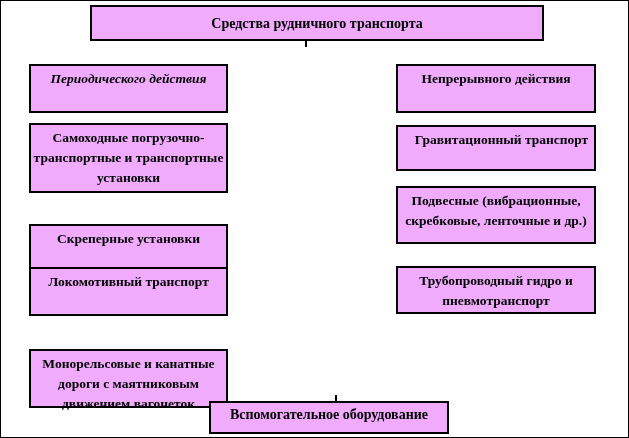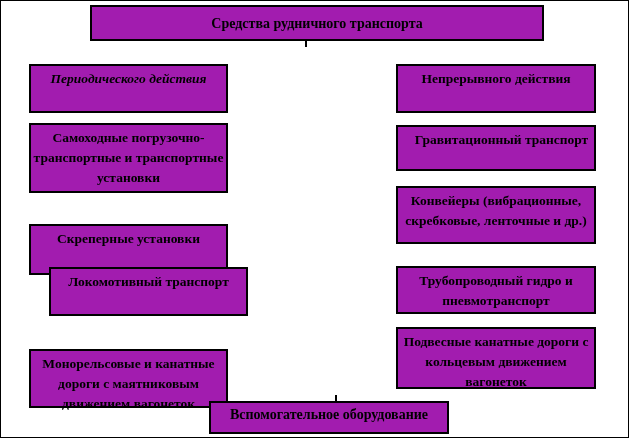--- a/index.html
+++ b/index.html
@@ -15,40 +15,40 @@
     border: 1px solid #000000;
     background: #ffffff;
     font-family: "Liberation Serif", "DejaVu Serif", serif;
     color: #000000;
     overflow: hidden;
   }
   .box {
     position: absolute;
     box-sizing: border-box;
     border: 2px solid #000000;
-    background: #a21caf;
+    background: #f0abfc;
     text-align: center;
     font-weight: bold;
     font-size: 13.5px;
     line-height: 20px;
     padding: 3px 2px 0 2px;
   }
   .box.root {
     left: 89px; top: 4px; width: 454px; height: 36px;
     font-size: 14px; padding-top: 7px;
   }
   .box.footer {
     left: 208px; top: 400px; width: 240px; height: 33px;
     font-size: 14px; padding-top: 2px;
   }
   
   .box.l0 { left: 28px; top: 63px;  width: 199px; height: 49px; font-style: italic; }
   .box.l1 { left: 28px; top: 122px; width: 199px; height: 70px; }
   .box.l2 { left: 28px; top: 207px; width: 199px; height: 51px; margin-top: 16px; }
-  .box.l3 { left: 28px; top: 266px; width: 199px; height: 49px; margin-left: 20px; }
+  .box.l3 { left: 28px; top: 266px; width: 199px; height: 49px; }
   .box.l4 { left: 28px; top: 328px; width: 199px; height: 59px; margin-top: 20px; }
   
   .box.r0 { left: 395px; top: 63px;  width: 200px; height: 49px; }
   .box.r1 { left: 395px; top: 124px; width: 200px; height: 46px; padding-left: 13px; }
   .box.r2 { left: 395px; top: 185px; width: 200px; height: 58px; }
   .box.r3 { left: 395px; top: 265px; width: 200px; height: 48px; }
   .box.r4 { left: 395px; top: 326px; width: 200px; height: 62px; }
   .stub {
     position: absolute;
     width: 2px; height: 6px;
@@ -67,21 +67,20 @@
   <div class="stub top"></div>
 
   <div class="box l0">Периодического действия</div>
   <div class="box l1">Самоходные погрузочно-транспортные и транспортные установки</div>
   <div class="box l2">Скреперные установки</div>
   <div class="box l3">Локомотивный транспорт</div>
   <div class="box l4">Монорельсовые и канатные дороги с маятниковым движением вагонеток</div>
 
   <div class="box r0">Непрерывного действия</div>
   <div class="box r1">Гравитационный транспорт</div>
-  <div class="box r2">Конвейеры (вибрационные, скребковые, ленточные и др.)</div>
+  <div class="box r2">Подвесные (вибрационные, скребковые, ленточные и др.)</div>
   <div class="box r3">Трубопроводный гидро и пневмотранспорт</div>
-  <div class="box r4">Подвесные канатные дороги с кольцевым движением вагонеток</div>
 
   <div class="stub bottom"></div>
 
   <div class="box footer">Вспомогательное оборудование</div>
 
 </div>
 
 </body></html>

